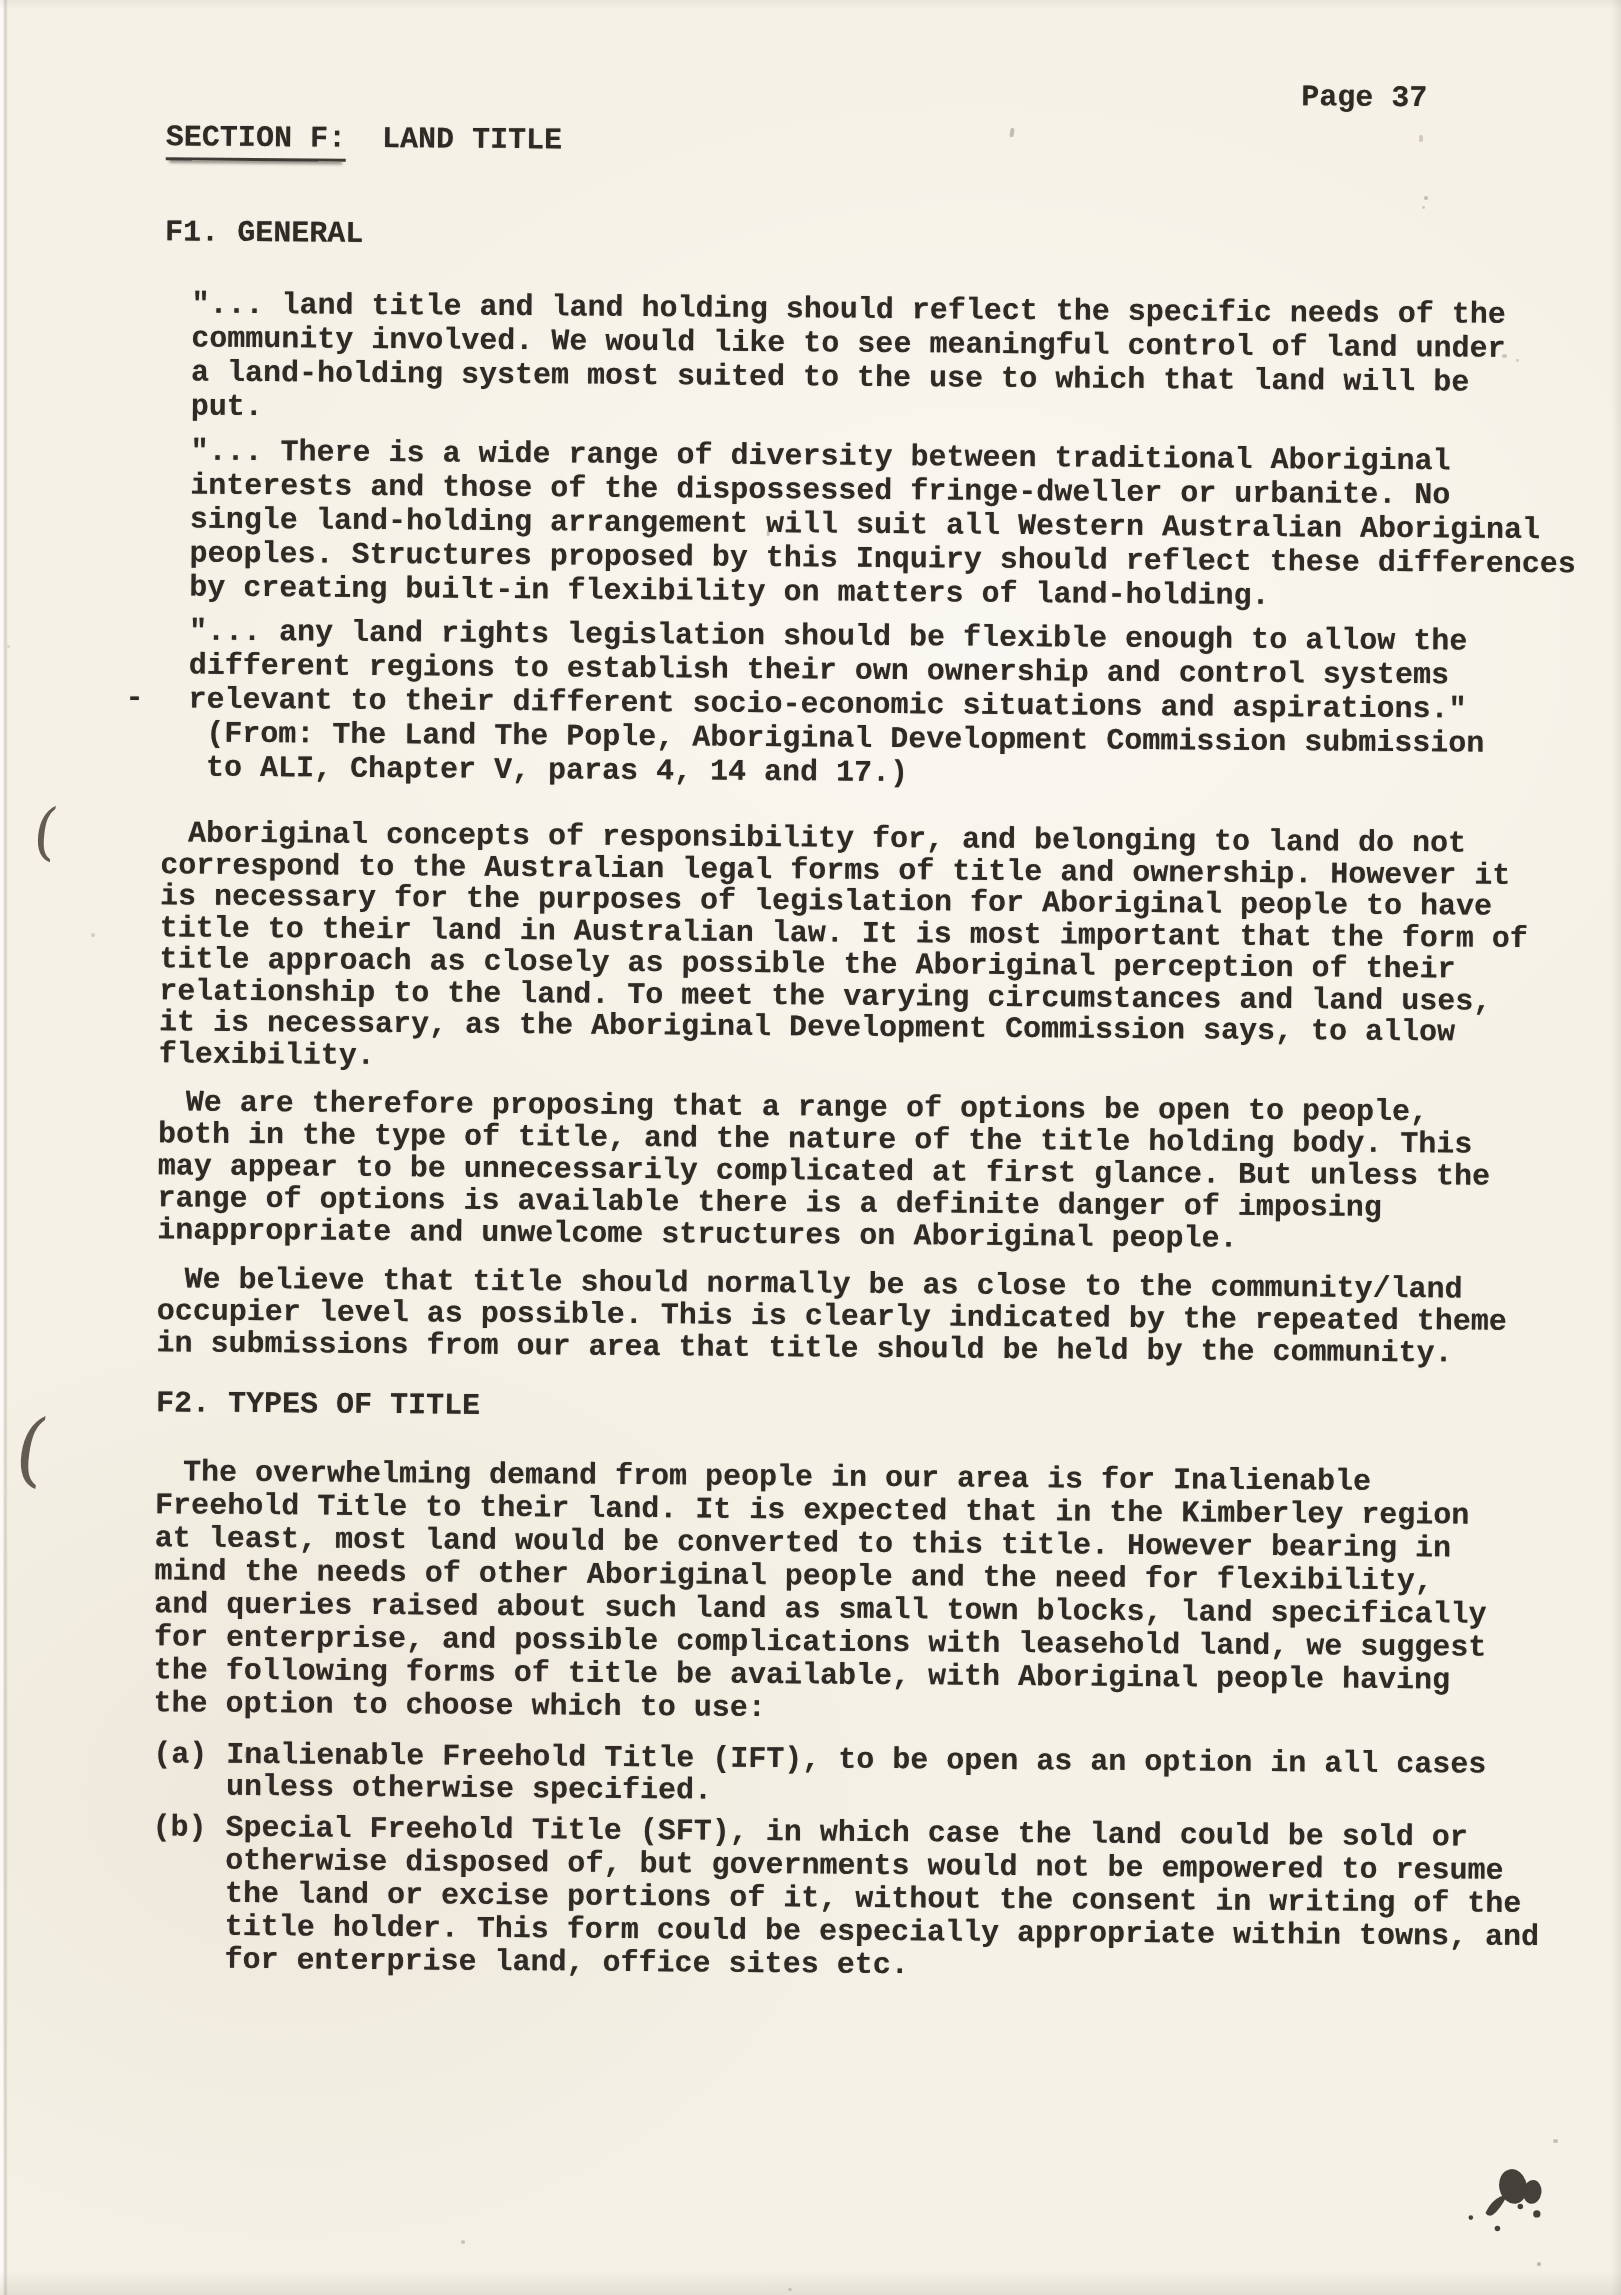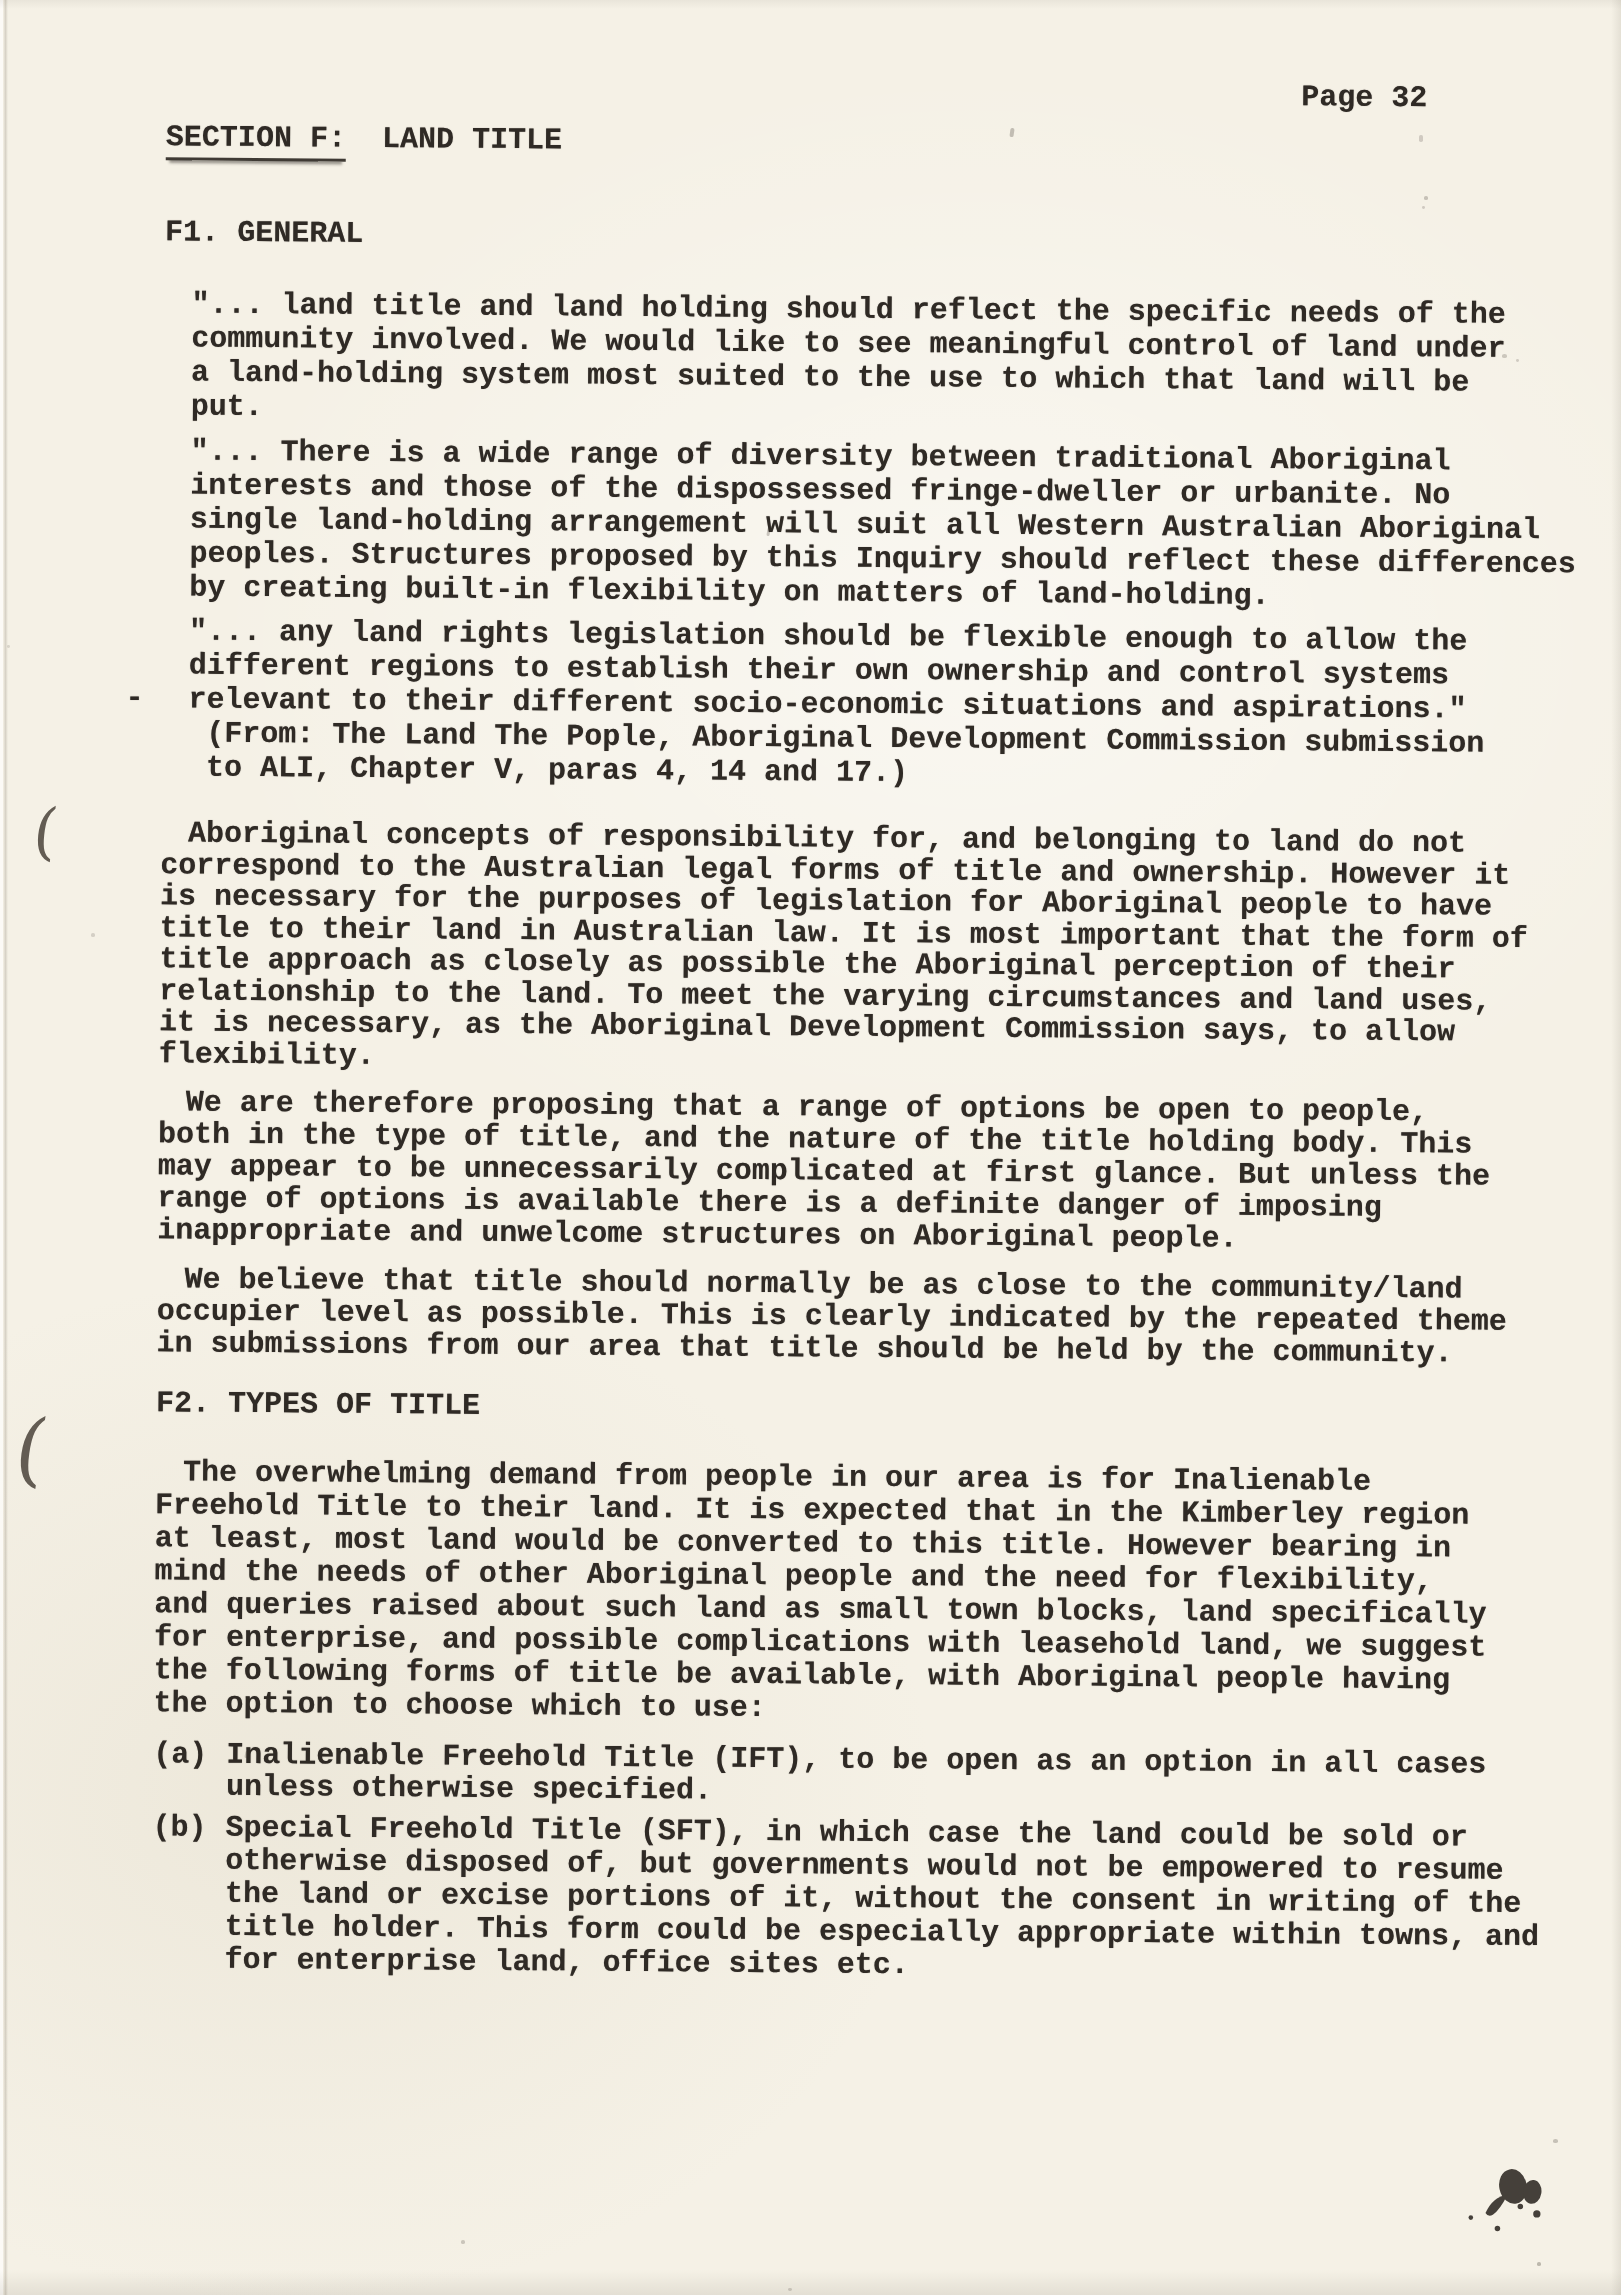--- a/index.html
+++ b/index.html
@@ -78,21 +78,21 @@
   .margin-dash { position: absolute; font-size: 30px; font-weight: 700; }
   .ink-blot { position: absolute; }
 </style>
 </head>
 <body>
 
 <div class="page">
 
   <div class="typed">
 
-    <div class="heading" style="left:1302px; top:71px;">Page 32</div>
+    <div class="heading" style="left:1302px; top:71px;">Page 37</div>
 
     <div class="heading" style="left:167px; top:120px;"><span class="underlined">SECTION F:</span><span class="title-rest">LAND TITLE</span></div>
 
     <div class="heading" style="left:167px; top:215px;">F1. GENERAL</div>
 
     <pre class="block lh365" style="left:194px; top:286px;">"... land title and land holding should reflect the specific needs of the
 community involved. We would like to see meaningful control of land under
 a land-holding system most suited to the use to which that land will be
 put.</pre>
 

